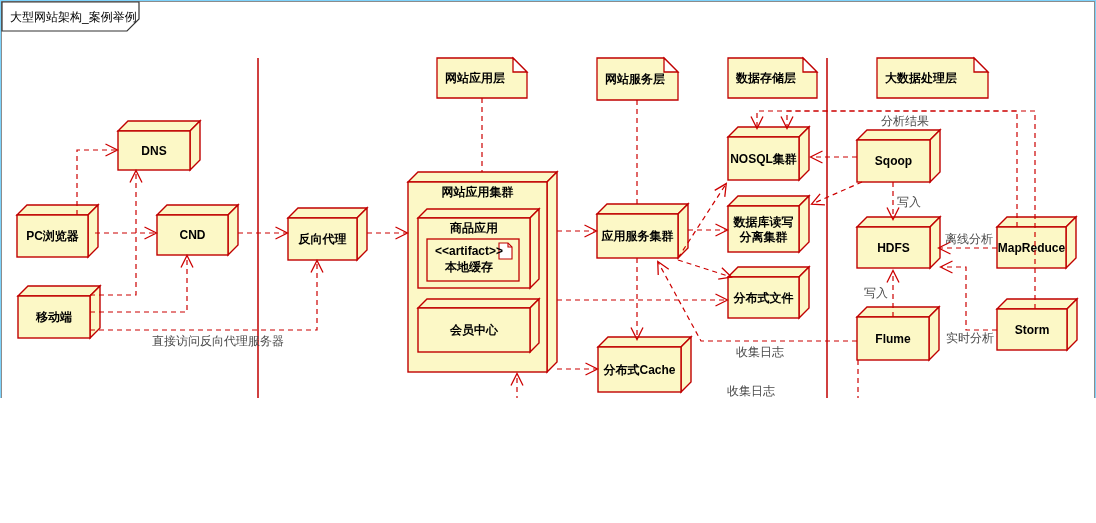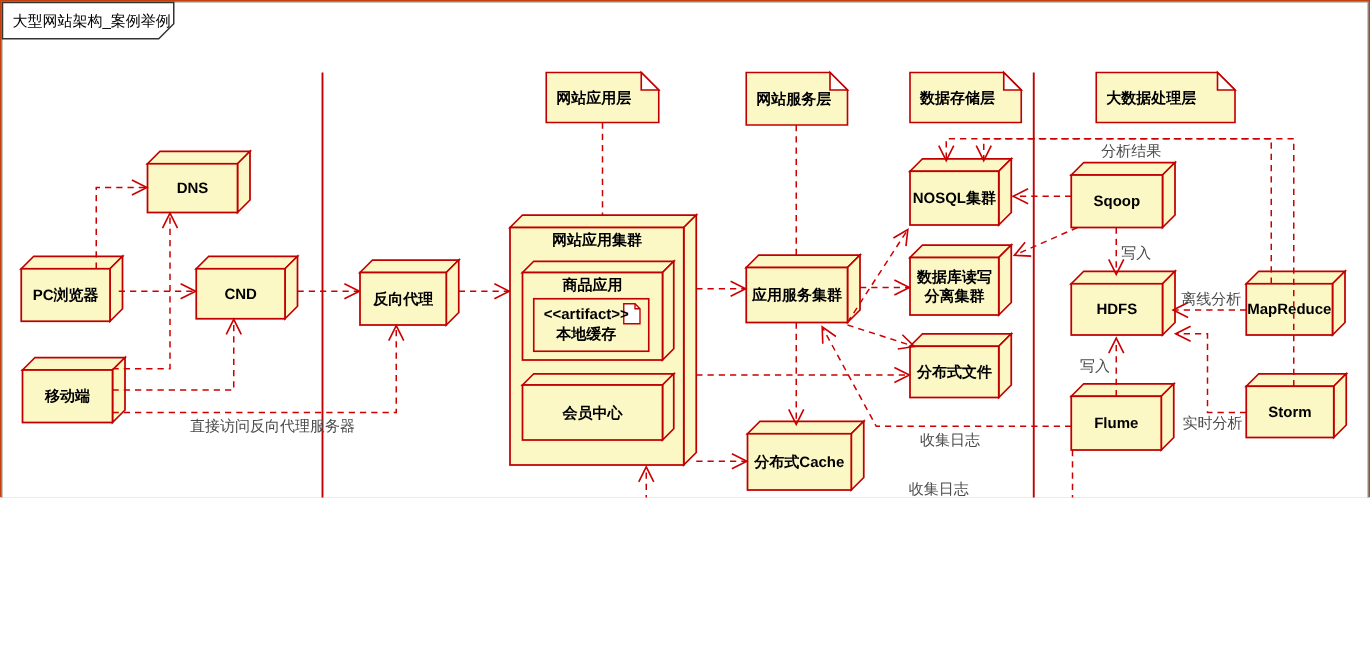--- a/index.html
+++ b/index.html
@@ -1,16 +1,16 @@
 <!DOCTYPE html>
 <html><head>
 <meta charset="utf-8">
 <style>
   html,body{margin:0;padding:0;background:#ffffff;}
-  .stage{position:relative;width:1096px;height:398px;background:#c2410c;
+  .stage{position:relative;width:1096px;height:398px;background:#7dd3fc;
          font-family:"Liberation Sans","DejaVu Sans",sans-serif;}
   svg{display:block;}
   text{font-family:"Liberation Sans","DejaVu Sans",sans-serif;}
   .node-label{font-size:12px;font-weight:700;fill:#000;}
   .edge-label{font-size:12px;fill:#4a4a4a;}
   .frame-title{font-size:12px;fill:#000;}
 </style>
 </head>
 <body>
 

